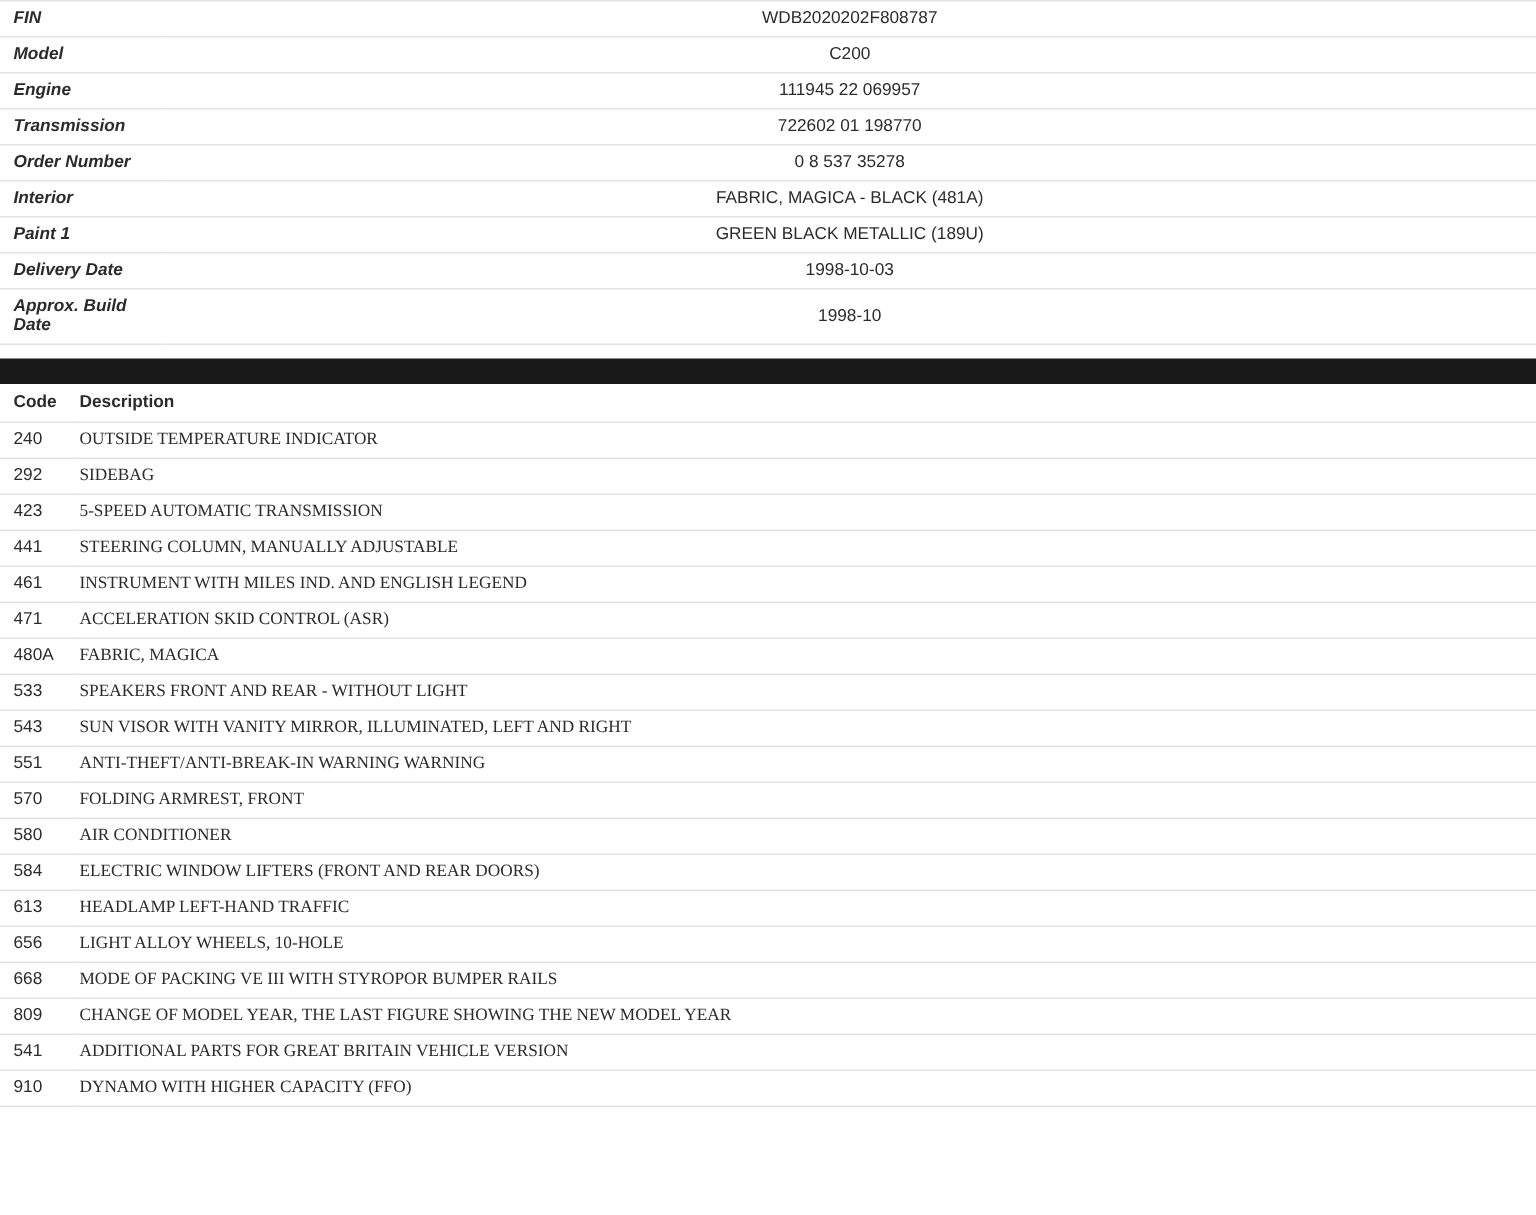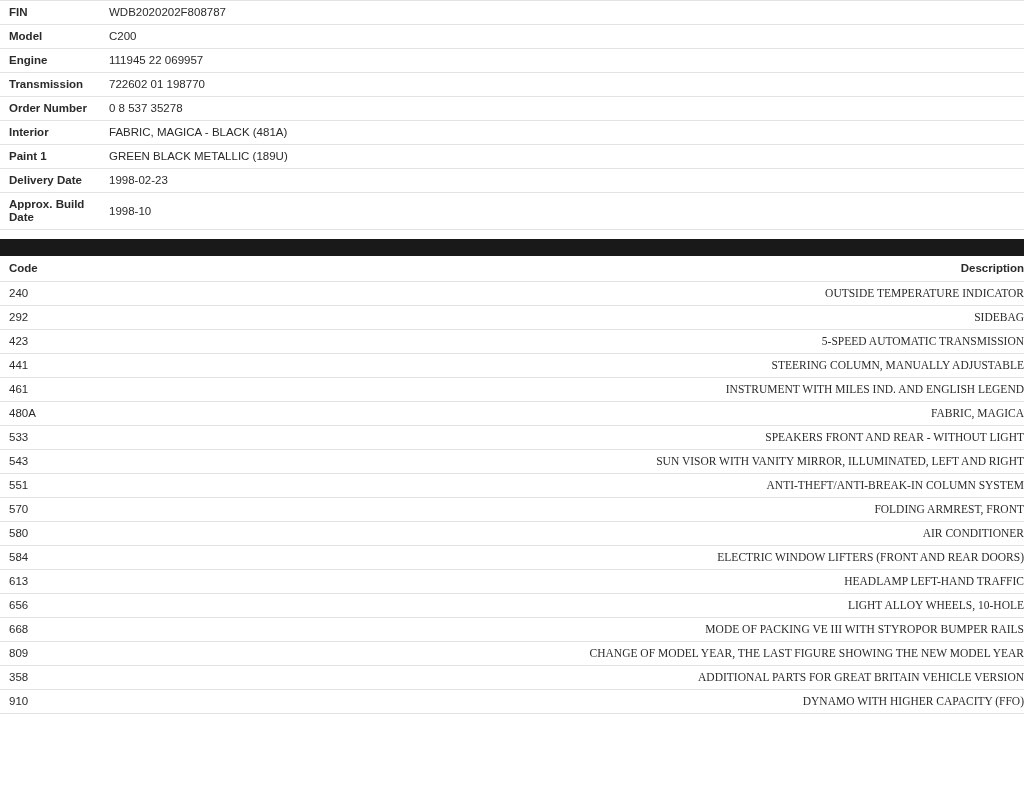--- a/index.html
+++ b/index.html
@@ -34,24 +34,26 @@
     height: 12px;
   }
   .info-table tr:first-child td {
     border-top: 1px solid #e2e2e2;
   }
   .info-table td.label {
     width: 100px;
     padding-left: 9px;
     font-weight: bold;
     color: #2b2b2b;
+    font-style: italic;
   }
   .info-table td.value {
     padding-left: 0;
     color: #2b2b2b;
+    text-align: center;
   }
 
   
   .dark-bar {
     background: #191919;
     height: 17px;
     width: 100%;
     margin-top: 9px;
   }
 
@@ -71,21 +73,20 @@
     padding-top: 6px;
     padding-bottom: 6px;
   }
   .codes-table th.code-col, .codes-table td.code-col {
     width: 44px;
     padding-left: 9px;
     margin-top: 37px;
   }
   .codes-table th.desc-col, .codes-table td.desc-col {
     padding-left: 0;
-    text-align: right;
   }
   .codes-table td.code-col {
     color: #2b2b2b;
   }
   .codes-table td.desc-col {
     color: #2b2b2b;
     font-family: Liberation Serif, serif;
   }
 </style>
 </head>
@@ -118,21 +119,21 @@
         <tr>
           <td class="label">Interior</td>
           <td class="value">FABRIC, MAGICA - BLACK (481A)</td>
         </tr>
         <tr>
           <td class="label">Paint 1</td>
           <td class="value">GREEN BLACK METALLIC (189U)</td>
         </tr>
         <tr>
           <td class="label">Delivery Date</td>
-          <td class="value">1998-02-23</td>
+          <td class="value">1998-10-03</td>
         </tr>
         <tr>
           <td class="label">Approx. Build Date</td>
           <td class="value">1998-10</td>
         </tr>
       </tbody>
   </table>
 
   <div class="dark-bar"></div>
 
@@ -158,34 +159,38 @@
         </tr>
         <tr>
           <td class="code-col">441</td>
           <td class="desc-col">STEERING COLUMN, MANUALLY ADJUSTABLE</td>
         </tr>
         <tr>
           <td class="code-col">461</td>
           <td class="desc-col">INSTRUMENT WITH MILES IND. AND ENGLISH LEGEND</td>
         </tr>
         <tr>
+          <td class="code-col">471</td>
+          <td class="desc-col">ACCELERATION SKID CONTROL (ASR)</td>
+        </tr>
+        <tr>
           <td class="code-col">480A</td>
           <td class="desc-col">FABRIC, MAGICA</td>
         </tr>
         <tr>
           <td class="code-col">533</td>
           <td class="desc-col">SPEAKERS FRONT AND REAR - WITHOUT LIGHT</td>
         </tr>
         <tr>
           <td class="code-col">543</td>
           <td class="desc-col">SUN VISOR WITH VANITY MIRROR, ILLUMINATED, LEFT AND RIGHT</td>
         </tr>
         <tr>
           <td class="code-col">551</td>
-          <td class="desc-col">ANTI-THEFT/ANTI-BREAK-IN COLUMN SYSTEM</td>
+          <td class="desc-col">ANTI-THEFT/ANTI-BREAK-IN WARNING WARNING</td>
         </tr>
         <tr>
           <td class="code-col">570</td>
           <td class="desc-col">FOLDING ARMREST, FRONT</td>
         </tr>
         <tr>
           <td class="code-col">580</td>
           <td class="desc-col">AIR CONDITIONER</td>
         </tr>
         <tr>
@@ -202,21 +207,21 @@
         </tr>
         <tr>
           <td class="code-col">668</td>
           <td class="desc-col">MODE OF PACKING VE III WITH STYROPOR BUMPER RAILS</td>
         </tr>
         <tr>
           <td class="code-col">809</td>
           <td class="desc-col">CHANGE OF MODEL YEAR, THE LAST FIGURE SHOWING THE NEW MODEL YEAR</td>
         </tr>
         <tr>
-          <td class="code-col">358</td>
+          <td class="code-col">541</td>
           <td class="desc-col">ADDITIONAL PARTS FOR GREAT BRITAIN VEHICLE VERSION</td>
         </tr>
         <tr>
           <td class="code-col">910</td>
           <td class="desc-col">DYNAMO WITH HIGHER CAPACITY (FFO)</td>
         </tr>
       </tbody>
   </table>
 
 </div>

